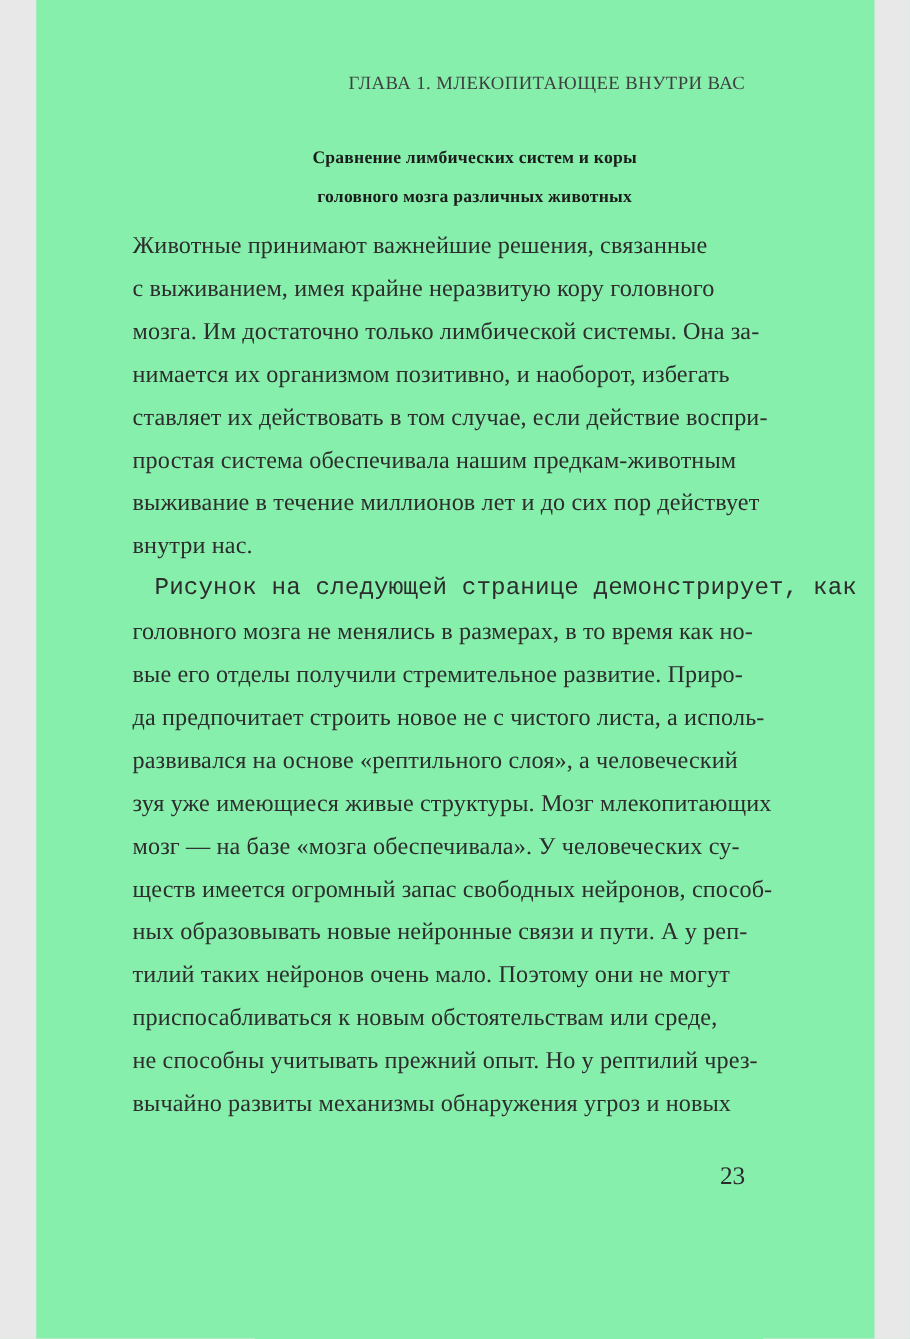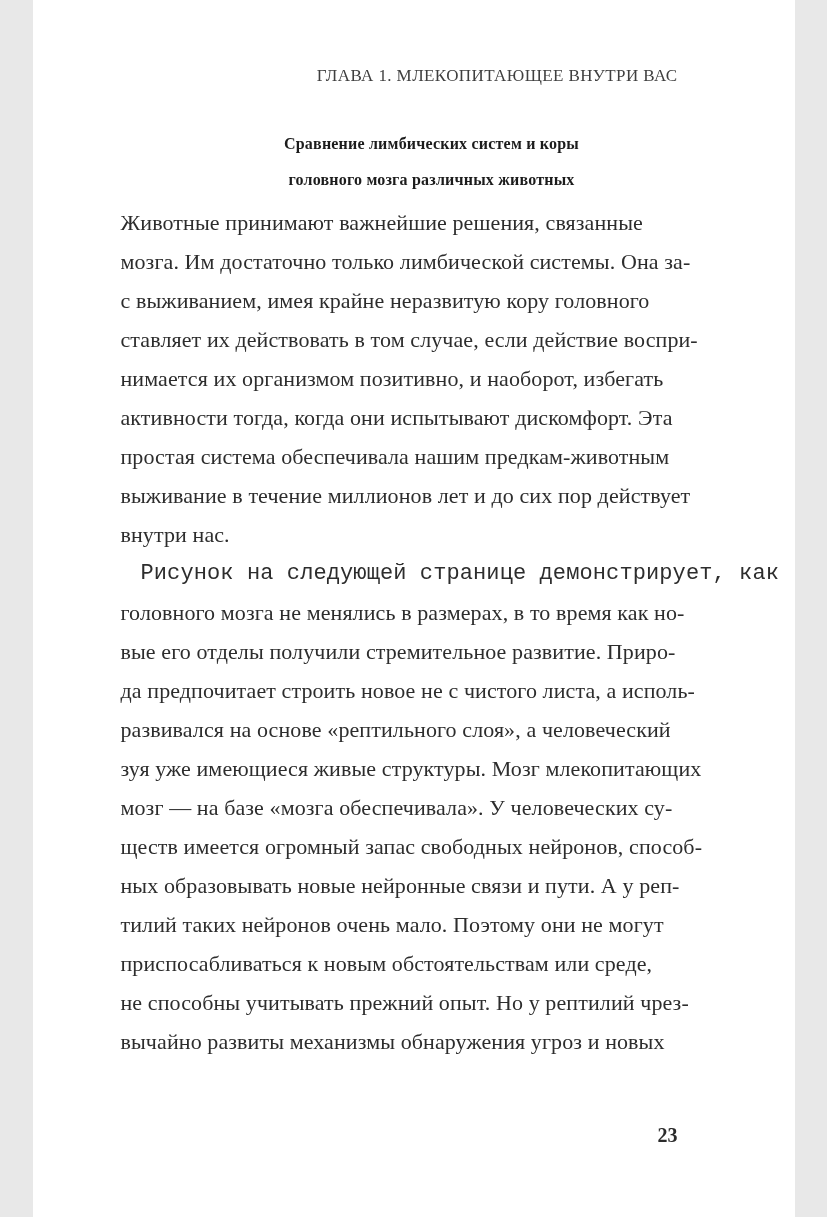--- a/index.html
+++ b/index.html
@@ -5,21 +5,21 @@
   html, body {
     margin: 0;
     padding: 0;
     background: #e8e8e8;
   }
   .book-page {
     position: relative;
     width: 762px;
     height: 1217px;
     margin: 0 auto;
-    background: #ffffff;
+    background: #86efac;
     font-family: "Liberation Serif", "DejaVu Serif", serif;
     color: #2d2d2d;
     overflow: hidden;
   }
   .running-head {
     position: absolute;
     top: 66px;
     right: 117px;
     font-size: 17px;
     letter-spacing: 0.4px;
@@ -51,47 +51,45 @@
   }
   .text-line {
     white-space: nowrap;
   }
   .text-line.indent {
     padding-left: 20px;
     font-family: Liberation Mono, monospace;
   }
   .page-number {
     position: absolute;
-    top: 1124px;
+    top: 1056px;
     right: 117px;
-    font-size: 20px;
+    font-size: 23px;
     color: #2b2b2b;
-    font-weight: bold;
   }
 </style>
 </head>
 <body>
 
 <div class="book-page">
 
   <div class="running-head">ГЛАВА 1. МЛЕКОПИТАЮЩЕЕ ВНУТРИ ВАС</div>
 
   <h1 class="section-title">
     <div>Сравнение лимбических систем и коры</div>
     <div>головного мозга различных животных</div>
   </h1>
 
   <div class="body-text">
     <div class="paragraph">
       <div class="text-line">Животные принимают важнейшие решения, связанные</div>
+      <div class="text-line">с выживанием, имея крайне неразвитую кору головного</div>
       <div class="text-line">мозга. Им достаточно только лимбической системы. Она за-</div>
-      <div class="text-line">с выживанием, имея крайне неразвитую кору головного</div>
+      <div class="text-line">нимается их организмом позитивно, и наоборот, избегать</div>
       <div class="text-line">ставляет их действовать в том случае, если действие воспри-</div>
-      <div class="text-line">нимается их организмом позитивно, и наоборот, избегать</div>
-      <div class="text-line">активности тогда, когда они испытывают дискомфорт. Эта</div>
       <div class="text-line">простая система обеспечивала нашим предкам-животным</div>
       <div class="text-line">выживание в течение миллионов лет и до сих пор действует</div>
       <div class="text-line">внутри нас.</div>
     </div>
     <div class="paragraph">
       <div class="text-line indent">Рисунок на следующей странице демонстрирует, как</div>
       <div class="text-line">головного мозга не менялись в размерах, в то время как но-</div>
       <div class="text-line">вые его отделы получили стремительное развитие. Приро-</div>
       <div class="text-line">да предпочитает строить новое не с чистого листа, а исполь-</div>
       <div class="text-line">развивался на основе «рептильного слоя», а человеческий</div>

